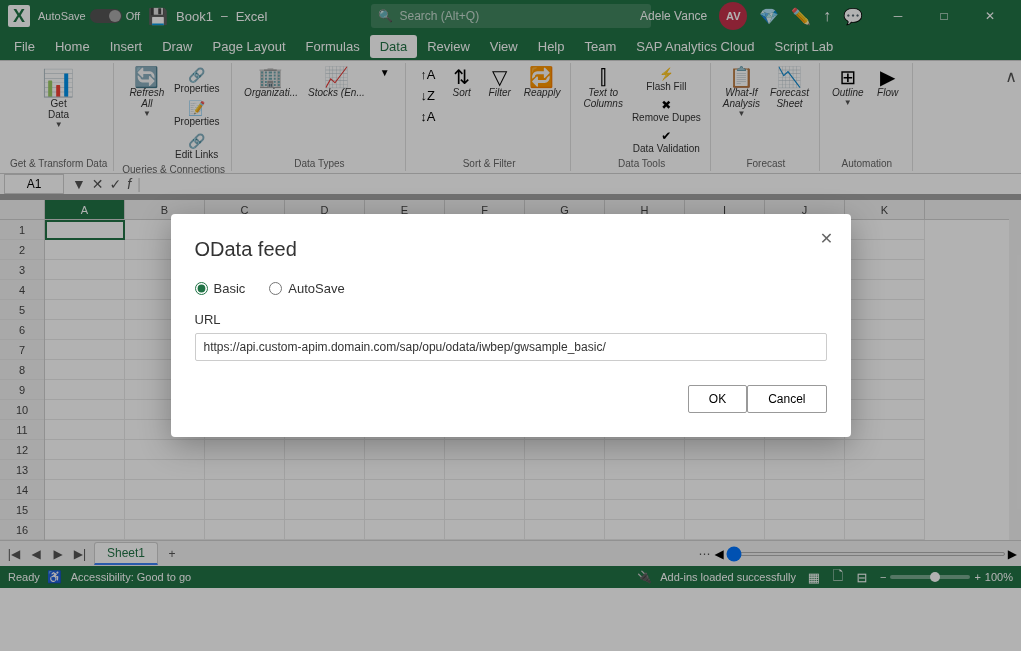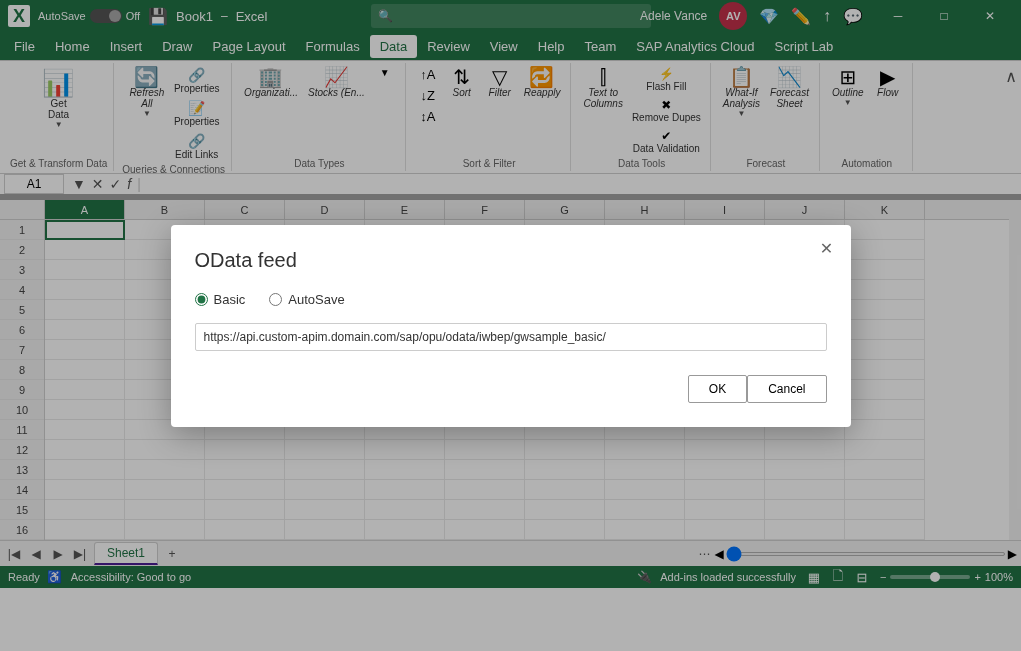--- a/index.html
+++ b/index.html
@@ -59,21 +59,21 @@
     .grid { flex: 1; display: flex; flex-direction: column; overflow: hidden; }
     .grid-row { display: flex; height: 20px; }
     .grid-cell { width: 80px; min-width: 80px; height: 20px; border-right: 1px solid #e8e8e8; border-bottom: 1px solid #e8e8e8; font-size: 11px; padding: 0 3px; }
     .grid-cell.selected { border: 2px solid #217346; }
 
     
     .sheettabs { height: 26px; background: #f3f3f3; border-top: 1px solid #d0d0d0; display: flex; align-items: center; padding: 0 4px; gap: 4px; }
     .sheet-nav { display: flex; gap: 2px; }
     .sheet-nav-btn { width: 20px; height: 20px; display: flex; align-items: center; justify-content: center; cursor: pointer; color: #555; font-size: 12px; }
     .sheet-tab { padding: 3px 12px; background: white; border: 1px solid #d0d0d0; border-bottom: none; border-radius: 3px 3px 0 0; font-size: 12px; cursor: pointer; }
-    .sheet-tab.active { background: white; color: #217346; border-bottom: 2px solid #4c1d95; }
+    .sheet-tab.active { background: white; color: #217346; border-bottom: 2px solid #3b82f6; }
     .add-sheet { width: 20px; height: 20px; display: flex; align-items: center; justify-content: center; cursor: pointer; color: #555; }
     .sheet-tab-right { margin-left: auto; display: flex; align-items: center; gap: 4px; }
 
     
     .statusbar { height: 22px; background: #217346; display: flex; align-items: center; padding: 0 8px; color: white; font-size: 11px; justify-content: space-between; }
     .statusbar-left { display: flex; gap: 8px; align-items: center; }
     .statusbar-right { display: flex; gap: 8px; align-items: center; }
     .view-icons { display: flex; gap: 4px; }
     .view-icon { width: 20px; height: 16px; display: flex; align-items: center; justify-content: center; cursor: pointer; color: white; font-size: 13px; }
     .zoom-control { display: flex; align-items: center; gap: 4px; }
@@ -110,20 +110,21 @@
       <span>Off</span>
     </div>
     <span style="font-size:16px; cursor:pointer;">💾</span>
     <span style="font-size:13px;">Book1</span>
     <span> – </span>
     <span style="font-size:13px;">Excel</span>
   </div>
   <div class="titlebar-center">
     <div class="search-box">
       <span>🔍</span>
+      <input type="text" placeholder="Search (Alt+Q)" style="">
     </div>
   </div>
   <div class="titlebar-right">
     <span style="font-size:12px;text-align:center;">Adele Vance</span>
     <div class="user-avatar">
       <span>AV</span>
     </div>
     <span style="font-size:16px; cursor:pointer;">💎</span>
     <span style="font-size:16px; cursor:pointer;">✏️</span>
     <span style="font-size:16px; cursor:pointer;">↑</span>
@@ -614,20 +615,21 @@
     <div class="radio-group">
       <label class="radio-option">
         <input type="radio" name="odata-mode" checked="" style="">
         <span>Basic</span>
       </label>
       <label class="radio-option">
         <input type="radio" name="odata-mode" style="">
         <span>AutoSave</span>
       </label>
     </div>
+    <div class="url-label">URL</div>
     <input class="url-input" type="text" value="https://api.custom-apim.domain.com/sap/opu/odata/iwbep/gwsample_basic/" style="">
     <div class="dialog-footer">
       <button class="btn-ok">
         <span>OK</span>
       </button>
       <button class="btn-cancel">
         <span>Cancel</span>
       </button>
     </div>
   </div>

